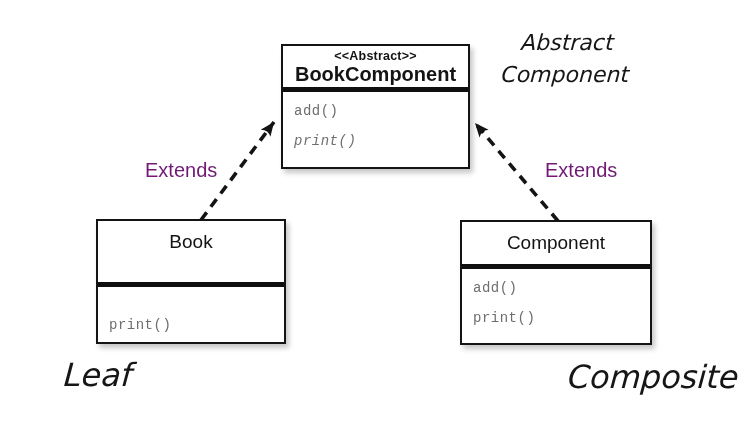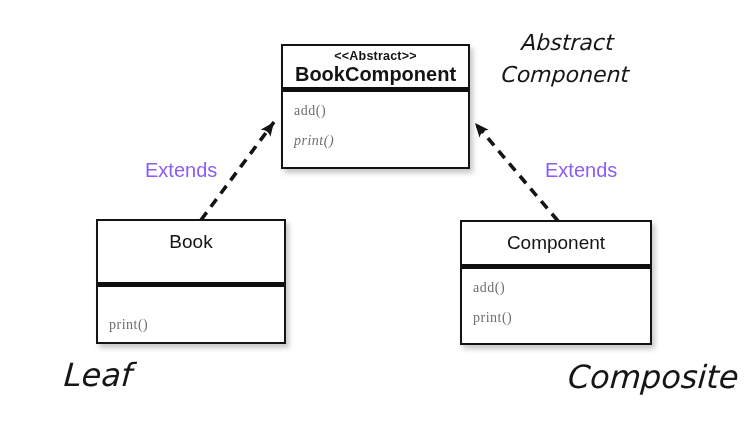--- a/index.html
+++ b/index.html
@@ -51,33 +51,33 @@
   .uml-divider {
     height: 5px;
     background: #0f0f0f;
     flex: 0 0 auto;
   }
   .uml-body {
     flex: 1 1 auto;
     padding: 11px 0 0 11px;
   }
   .method {
-    font-family: Liberation Serif, serif;
+    font-family: Liberation Mono, monospace;
     font-size: 14px;
     color: #6e6e6e;
     letter-spacing: 0.5px;
     line-height: 16px;
     margin-bottom: 14px;
     white-space: pre;
   }
   .method.italic { font-style: italic; }
   .extends-label {
     position: absolute;
     font-size: 20px;
-    color: #8b5cf6;
+    color: #701a75;
     z-index: 2;
   }
   .hand {
     position: absolute;
     font-family: "DejaVu Sans", sans-serif;
     font-style: italic;
     color: #161616;
     z-index: 2;
     transform: skewX(-4deg);
   }

